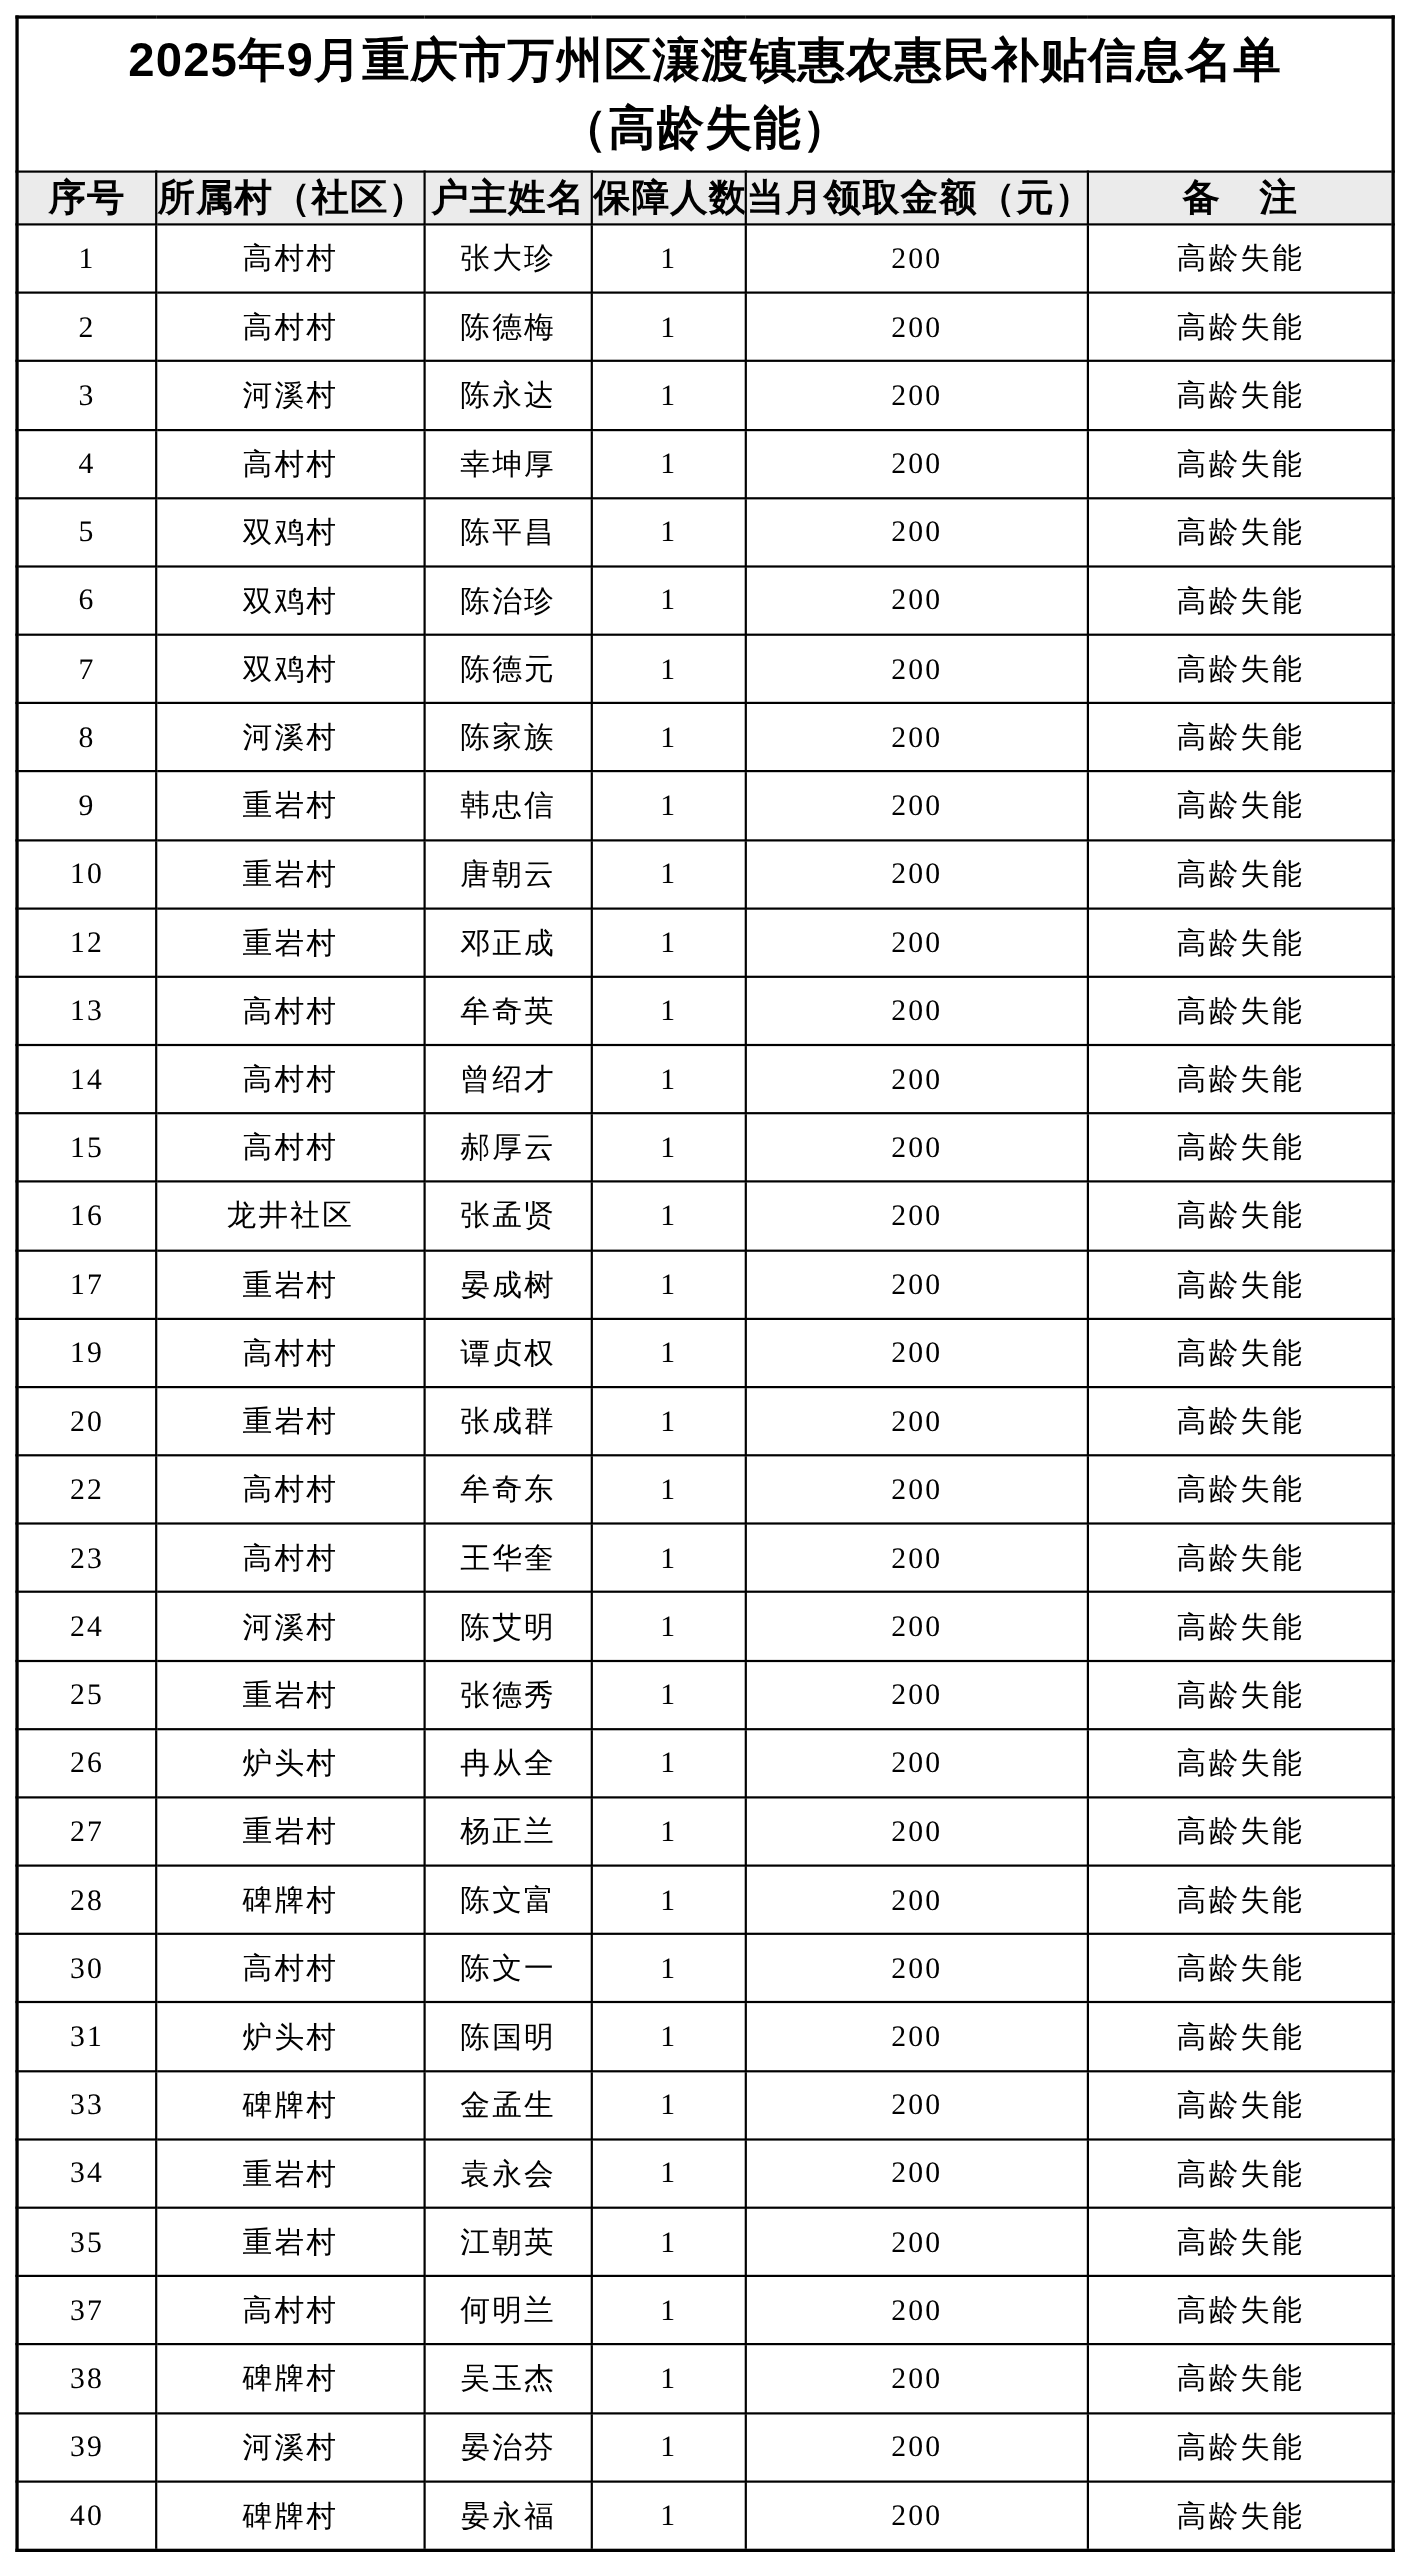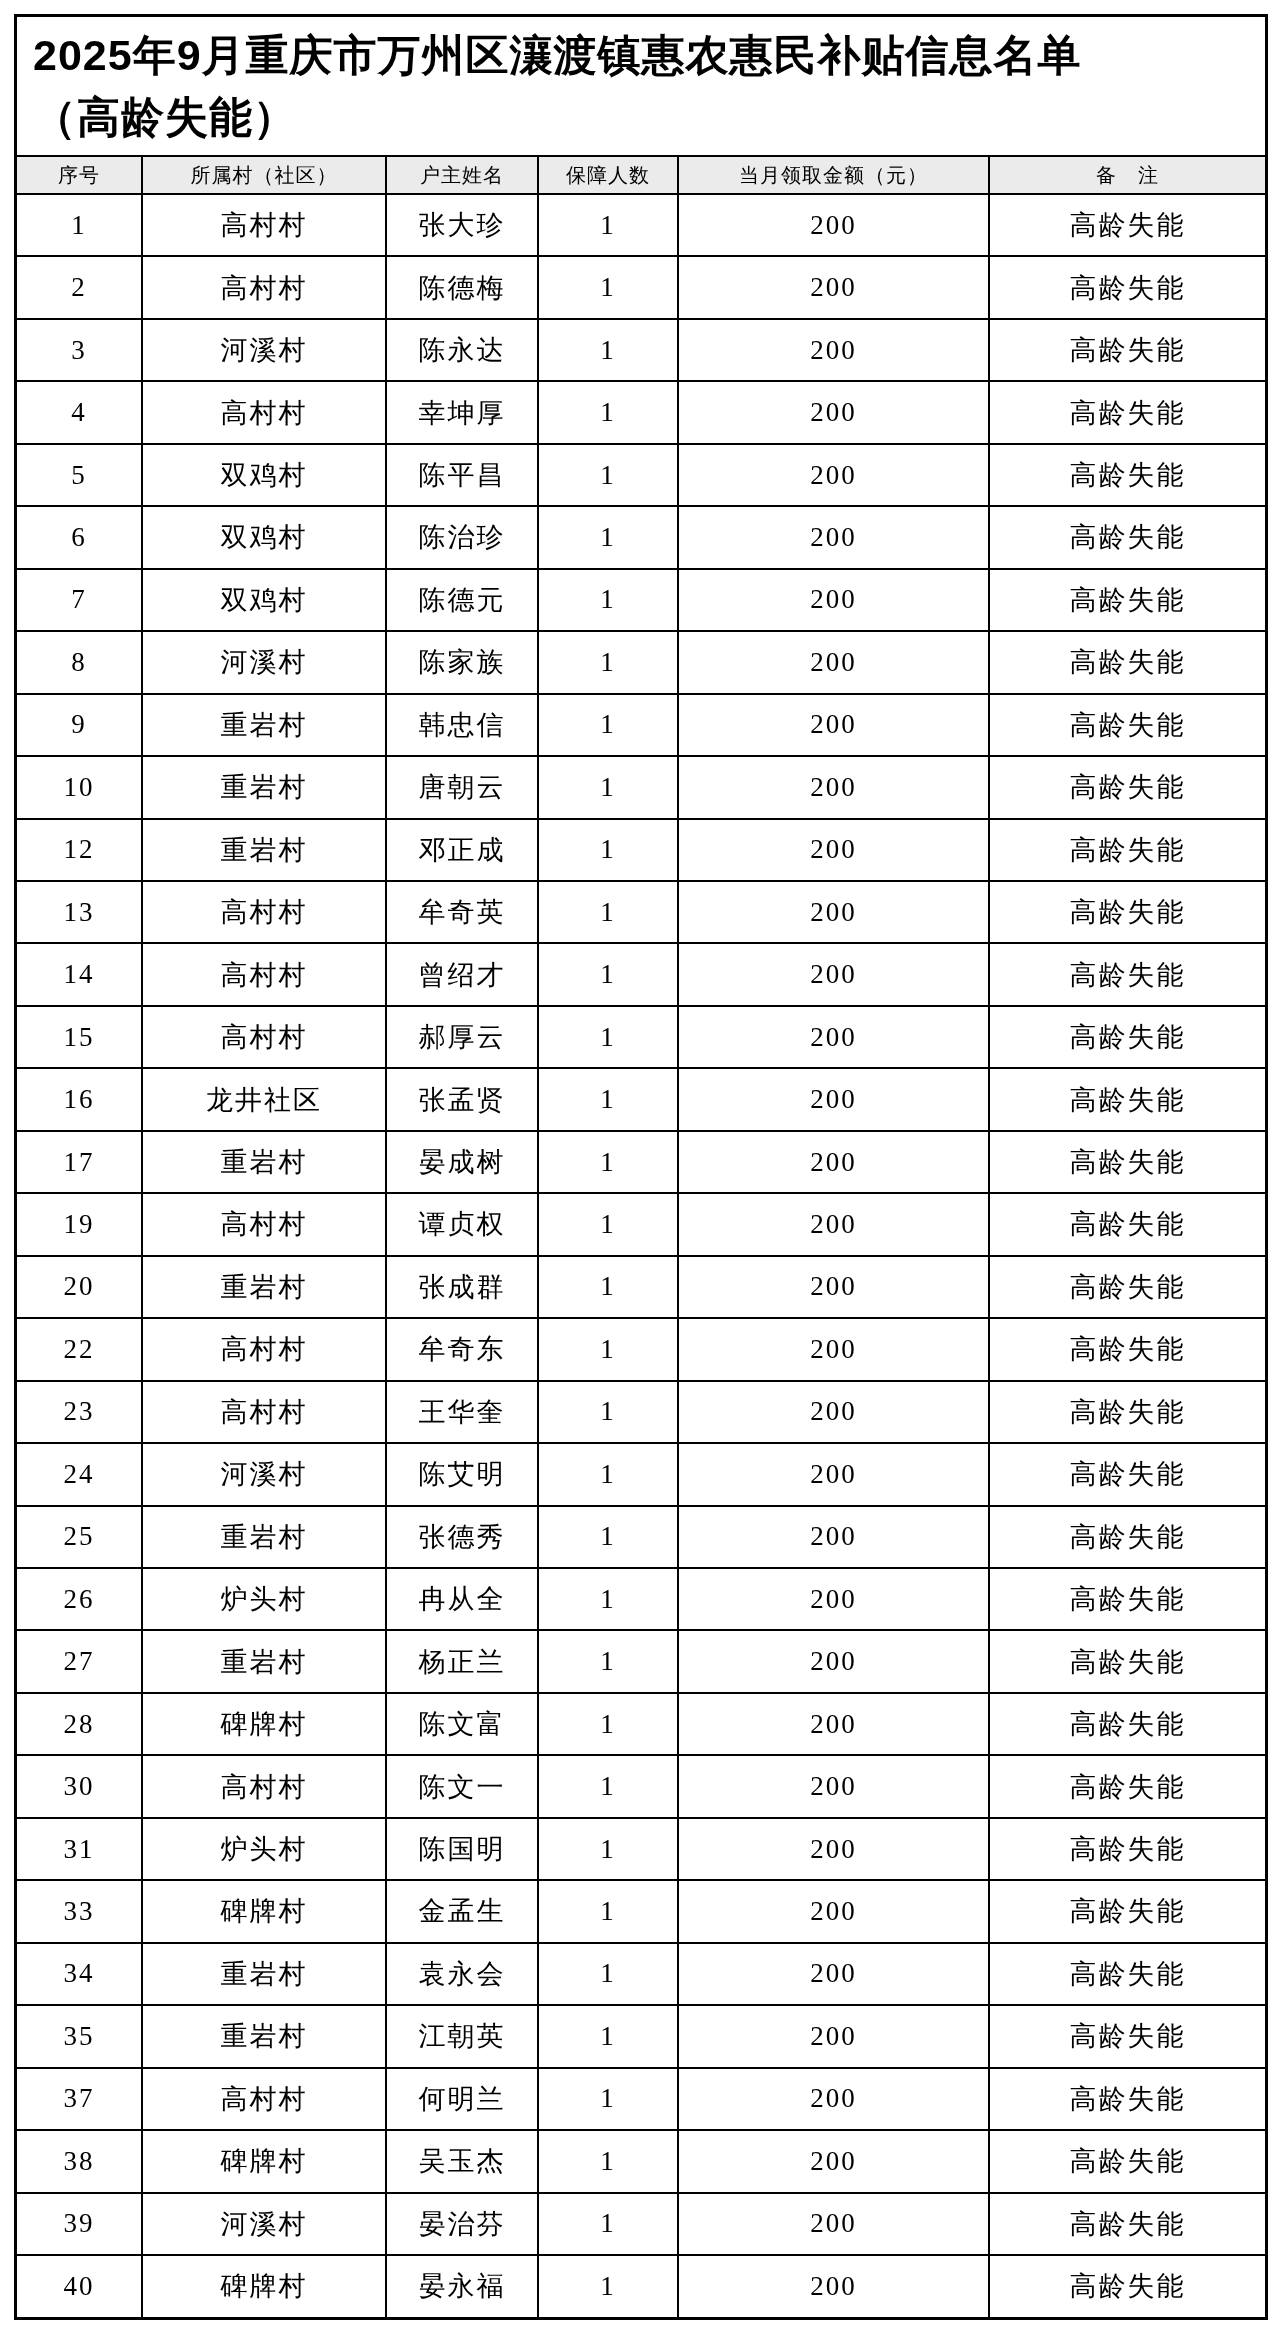--- a/index.html
+++ b/index.html
@@ -36,28 +36,27 @@
     height: 138px;
     background: #ffffff;
     font-family: "Liberation Sans", "DejaVu Sans", sans-serif;
     font-weight: 700;
     font-size: 43px;
     line-height: 1.45;
     letter-spacing: 1px;
   }
   .title-line {
     width: 100%;
-    text-align: left;
-    padding-left: 16px;
+    text-align: center;
   }
   .header-row th {
     height: 36px;
     background: #ebebeb;
-    font-size: 20px;
-    font-weight: 400;
+    font-size: 34px;
+    font-weight: 700;
     letter-spacing: 1px;
     margin-top: 34px;
   }
   tbody td {
     height: 47px;
     font-size: 27px;
     font-weight: 400;
     letter-spacing: 2px;
   }
 </style>

